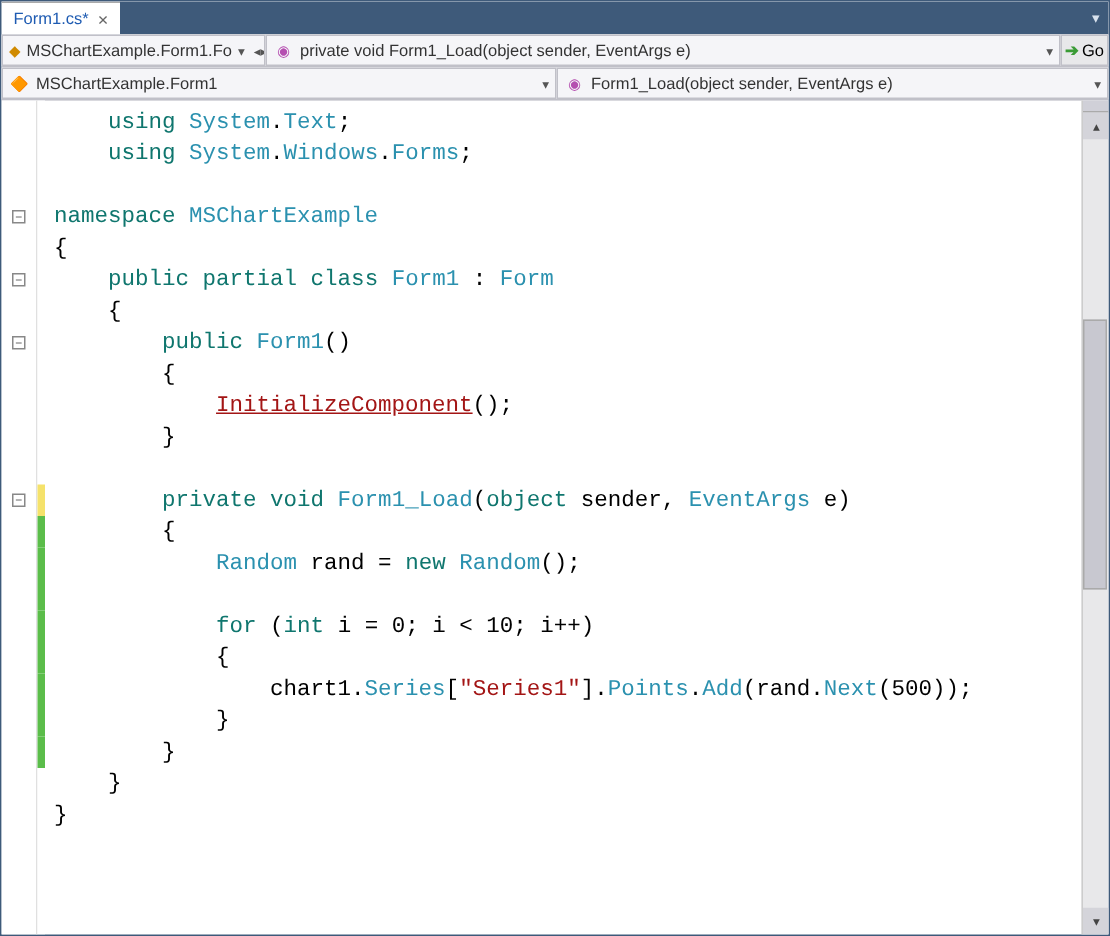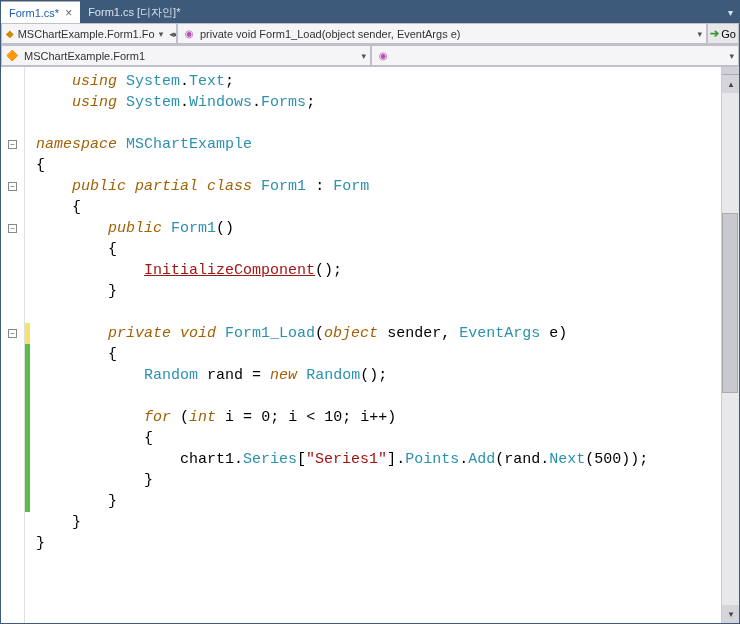--- a/index.html
+++ b/index.html
@@ -134,21 +134,21 @@
   .code {
     flex: 1;
     font-family: Consolas, "Courier New", monospace;
     font-size: 15px;
     line-height: 21px;
     padding: 4px 0 0 6px;
     white-space: pre;
     color: #000;
     overflow: hidden;
   }
-  .kw { color: #a16207; font-style: italic; }
+  .kw { color: #0f766e; }
   .type { color: #2b91af; margin-top: 40px; }
   .str { color: #a31515; }
   .method { color: #a31515; text-decoration: underline; }
   .paren { color: #000; }
   .punct { color: #000; }
   
   .vscroll {
     width: 18px;
     background: #e8e8ea;
     border-left: 1px solid #ccc;
@@ -197,23 +197,20 @@
   .mark-green { background: #5bbd4a; }
 </style>
 </head>
 <body>
 
 <div class="tab-bar">
   <div class="tab active">
     <span>Form1.cs*</span>
     <span class="close-x">×</span>
   </div>
-  <div class="tab">
-    <span>Form1.cs [디자인]*</span>
-  </div>
   <div style="margin-left:auto;display:flex;align-items:center;padding:0 6px;color:#d8e2ee;font-size:10px">▾</div>
 </div>
 
 <div class="nav-row">
   <div class="nav-dropdown" style="flex:0 0 176px">
     <span class="icon-box" style="color:#d08a00">◆</span>
     <span>MSChartExample.Form1.Fo</span>
     <span class="dd-arrow">▾</span>
     <span style="margin-left:2px;font-size:9px;color:#555">◂▸</span>
   </div>
@@ -229,20 +226,21 @@
 </div>
 
 <div class="nav-row2">
   <div class="nav-dropdown" style="flex:0 0 370px">
     <span class="icon-box" style="color:#d08a00">🔶</span>
     <span>MSChartExample.Form1</span>
     <span class="dd-arrow">▾</span>
   </div>
   <div class="nav-dropdown">
     <span class="icon-box" style="color:#b54fb0">◉</span>
+    <span>Form1_Load(object sender, EventArgs e)</span>
     <span class="dd-arrow">▾</span>
   </div>
 </div>
 
 <div class="editor-wrap">
   <div class="gutter" id="gutter">
       <div class="fold"></div>
       <div class="fold"></div>
       <div class="fold"></div>
       <div class="fold">

